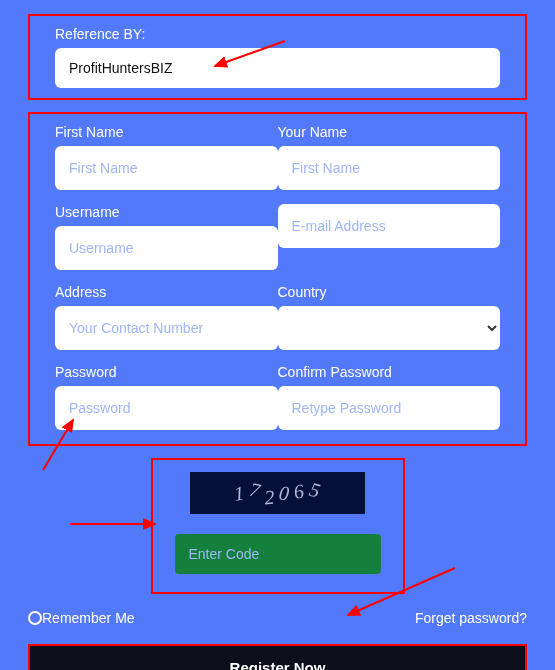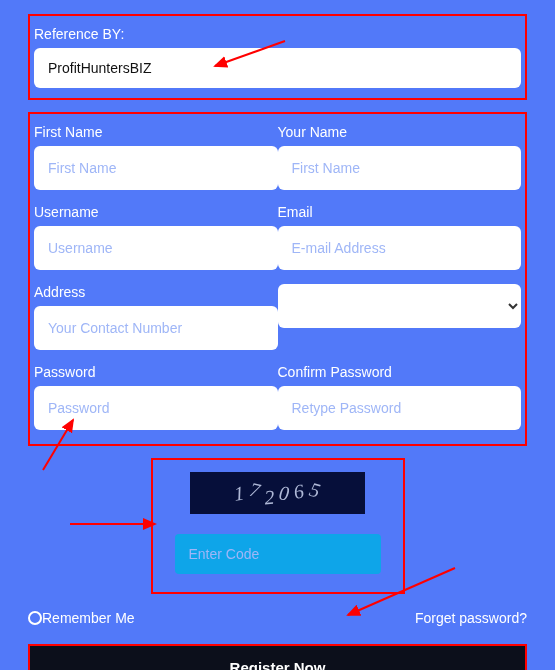--- a/index.html
+++ b/index.html
@@ -8,21 +8,21 @@
       padding: 0;
     }
     body {
       background: #5279f9;
       font-family: -apple-system, BlinkMacSystemFont, "Segoe UI", Arial, sans-serif;
       padding: 10px;
       width: 555px;
     }
     .box {
       border: 2px solid #ff0000;
-      padding: 10px 4px;
+      padding: 10px 25px;
       margin: 4px 18px 12px 18px;
       position: relative;
     }
     .label {
       color: #ffffff;
       font-size: 14px;
       margin-bottom: 6px;
       display: block;
     }
     .ref-input {
@@ -94,21 +94,21 @@
     .captcha-img span:nth-child(4){ transform: rotate(7deg);}
     .captcha-img span:nth-child(5){ transform: rotate(-10deg) translateY(-2px);}
     .captcha-img span:nth-child(6){ transform: rotate(15deg) translateY(-3px);}
     .captcha-input {
       width: 100%;
       height: 40px;
       border-radius: 4px;
       border: none;
       padding: 0 14px;
       font-size: 14px;
-      background: #0ea5e9;
+      background: #15803d;
     }
     .captcha-input::placeholder {
       color: #9fb6f7;
     }
     .bottom-row {
       display: flex;
       justify-content: space-between;
       align-items: center;
       margin: 10px 18px 18px 18px;
       color: #fff;
@@ -172,30 +172,30 @@
       <span class="label">Your Name</span>
       <input class="field-input" type="text" placeholder="First Name" style="">
     </div>
   </div>
   <div class="row">
     <div class="col">
       <span class="label">Username</span>
       <input class="field-input" type="text" placeholder="Username" style="">
     </div>
     <div class="col">
-      <span class="label">Email</span>
       <input class="field-input" type="text" placeholder="E-mail Address" style="">
     </div>
   </div>
   <div class="row">
     <div class="col">
       <span class="label">Address</span>
       <input class="field-input" type="text" placeholder="Your Contact Number" style="">
     </div>
     <div class="col">
+      <span class="label">Country</span>
       <select class="field-select"></select>
     </div>
   </div>
   <div class="row" style="margin-bottom:4px;">
     <div class="col">
       <span class="label">Password</span>
       <input class="field-input" type="password" placeholder="Password" style="">
     </div>
     <div class="col">
       <span class="label">Confirm Password</span>

